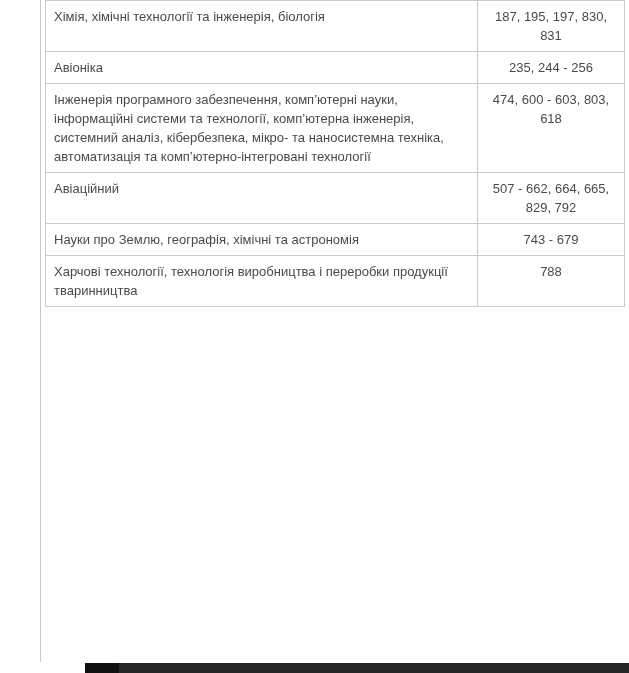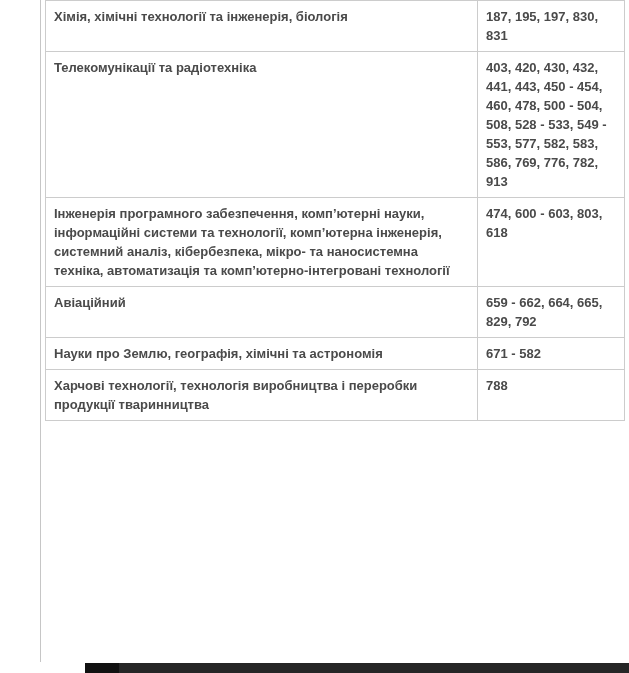--- a/index.html
+++ b/index.html
@@ -31,29 +31,28 @@
     table-layout: fixed;
     width: 547px;
   }
   table.subjects-table td {
     border: 1px solid #cccccc;
     vertical-align: top;
     font-size: 13px;
     line-height: 19px;
     color: #4a4a4a;
     padding: 6px 8px;
-    font-weight: bold;
   }
   td.subject-cell {
     width: 415px;
     text-align: left;
   }
   td.numbers-cell {
     width: 130px;
-    text-align: left;
+    text-align: center;
   }
   .footer-bar {
     position: absolute;
     left: 85px;
     right: 0;
     bottom: 0;
     height: 10px;
     background: #262626;
   }
   .footer-bar .footer-bar-left {
@@ -71,34 +70,34 @@
 <div class="page">
   <div class="left-rule"></div>
 
   <table class="subjects-table">
     <tbody id="table-body">
         <tr>
           <td class="subject-cell">Хімія, хімічні технології та інженерія, біологія</td>
           <td class="numbers-cell">187, 195, 197, 830, 831</td>
         </tr>
         <tr>
-          <td class="subject-cell">Телекомунікації та радіотехніка</td>
-          <td class="numbers-cell">403, 420, 430, 432, 441, 443, 450 - 454, 460, 478, 500 - 504, 508, 528 - 533, 549 - 553, 577, 582, 583, 586, 769, 776, 782, 913</td>
+          <td class="subject-cell">Авіоніка</td>
+          <td class="numbers-cell">235, 244 - 256</td>
         </tr>
         <tr>
           <td class="subject-cell">Інженерія програмного забезпечення, комп’ютерні науки, інформаційні системи та технології, комп’ютерна інженерія, системний аналіз, кібербезпека, мікро- та наносистемна техніка, автоматизація та комп’ютерно-інтегровані технології</td>
           <td class="numbers-cell">474, 600 - 603, 803, 618</td>
         </tr>
         <tr>
           <td class="subject-cell">Авіаційний</td>
-          <td class="numbers-cell">659 - 662, 664, 665, 829, 792</td>
+          <td class="numbers-cell">507 - 662, 664, 665, 829, 792</td>
         </tr>
         <tr>
           <td class="subject-cell">Науки про Землю, географія, хімічні та астрономія</td>
-          <td class="numbers-cell">671 - 582</td>
+          <td class="numbers-cell">743 - 679</td>
         </tr>
         <tr>
           <td class="subject-cell">Харчові технології, технологія виробництва і переробки продукції тваринництва</td>
           <td class="numbers-cell">788</td>
         </tr>
       </tbody>
   </table>
 
   <div class="footer-bar">
     <div class="footer-bar-left"></div>

